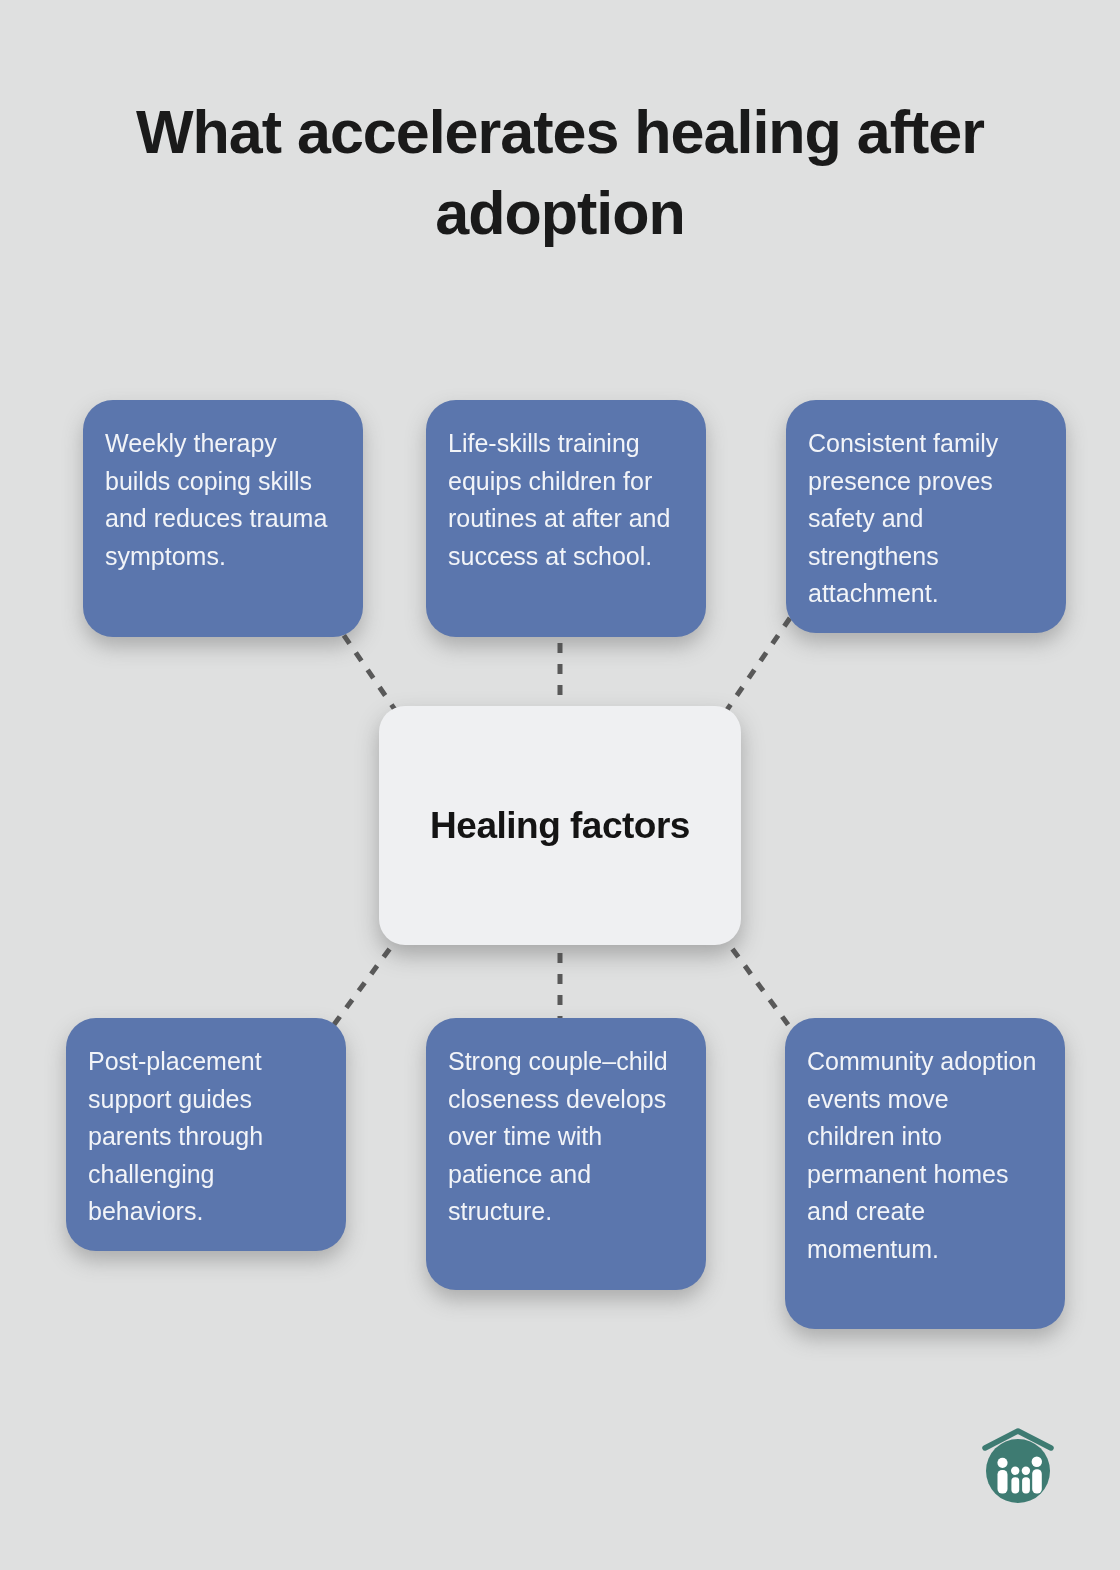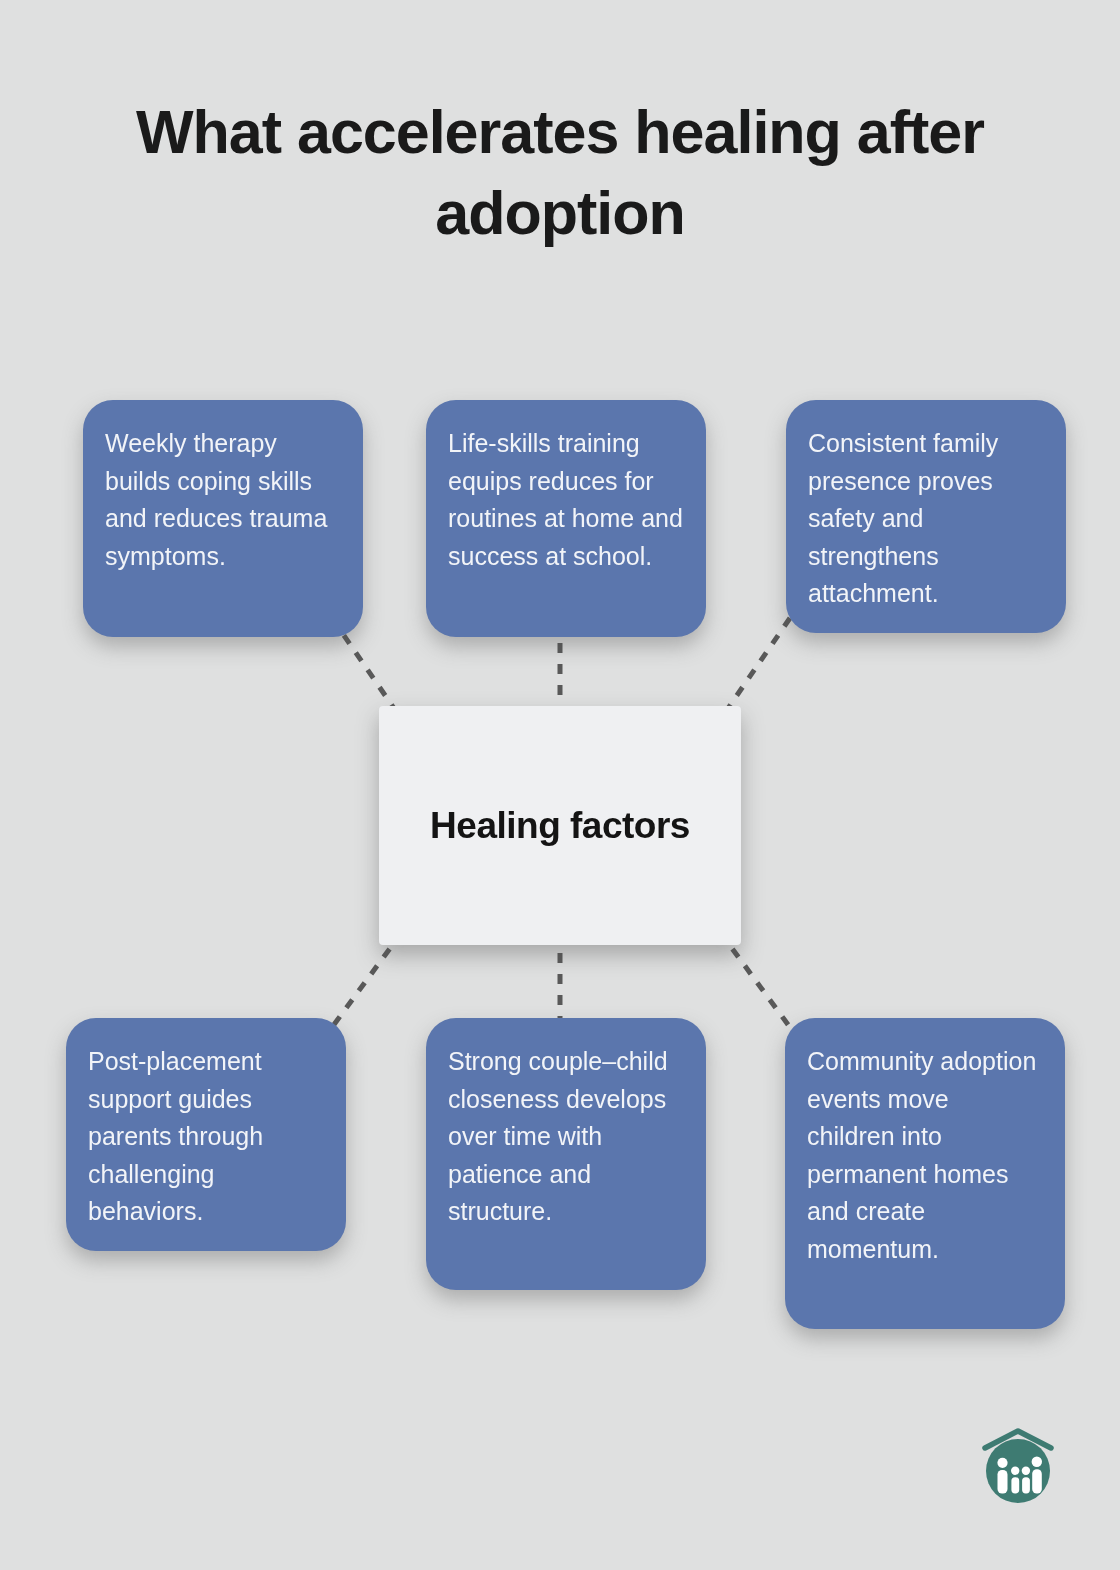--- a/index.html
+++ b/index.html
@@ -54,21 +54,21 @@
   .pos-c { left: 786px; top: 400px; min-height: 232px; }
   .pos-d { left: 66px;  top: 1018px; min-height: 231px; }
   .pos-e { left: 426px; top: 1018px; min-height: 272px; }
   .pos-f { left: 785px; top: 1018px; min-height: 311px; }
   .center-box {
     position: absolute;
     left: 379px; top: 706px;
     width: 362px; height: 239px;
     box-sizing: border-box;
     background: #eff0f2;
-    border-radius: 4px;
+    border-radius: 26px;
     box-shadow: 0 10px 22px rgba(80,80,80,0.4);
     display: flex;
     align-items: center;
     justify-content: center;
     z-index: 2;
   }
   .center-label {
     font-size: 37px;
     font-weight: 700;
     color: #141414;
@@ -94,21 +94,21 @@
     <line x1="790" y1="618" x2="720" y2="720"></line>
     <line x1="402" y1="932" x2="330" y2="1030"></line>
     <line x1="560" y1="932" x2="560" y2="1028"></line>
     <line x1="720" y1="932" x2="792" y2="1030"></line>
   </svg>
 
   <div class="factor-box pos-a">
     <span>Weekly therapy builds coping skills and reduces trauma symptoms.</span>
   </div>
   <div class="factor-box pos-b">
-    <span>Life-skills training equips reduces for routines at home and success at school.</span>
+    <span>Life-skills training equips children for routines at after and success at school.</span>
   </div>
   <div class="factor-box pos-c">
     <span>Consistent family presence proves safety and strengthens attachment.</span>
   </div>
   <div class="factor-box pos-e">
     <span>Strong couple–child closeness develops over time with patience and structure.</span>
   </div>
   <div class="factor-box pos-d">
     <span>Post-placement support guides parents through challenging behaviors.</span>
   </div>

